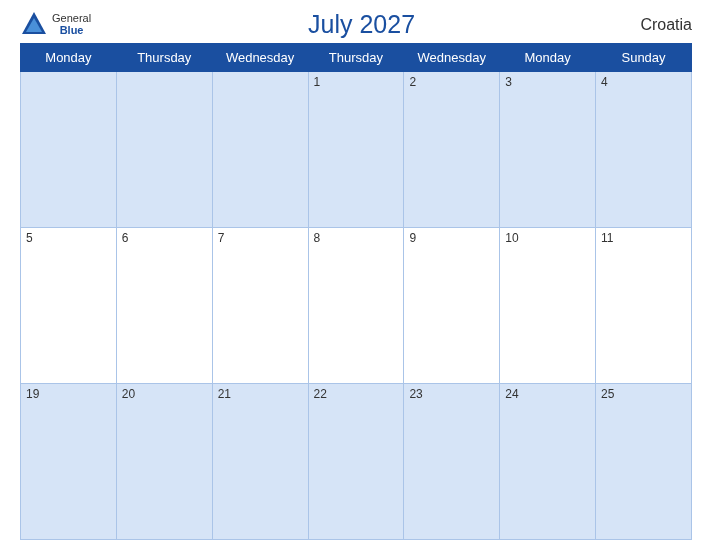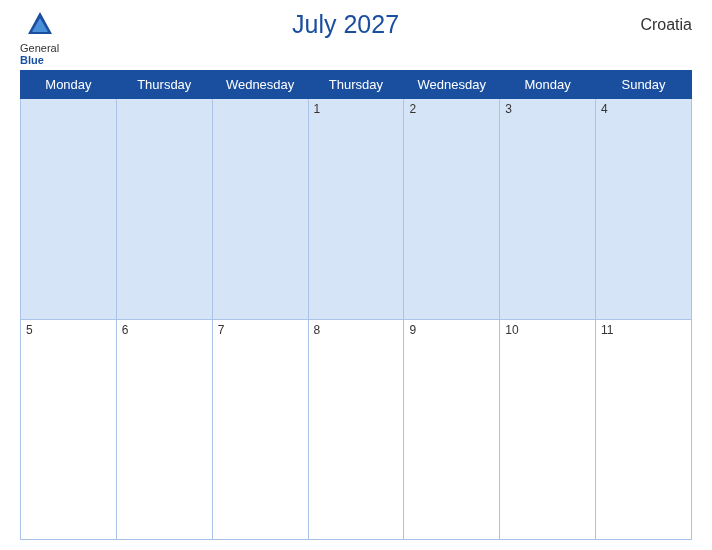--- a/index.html
+++ b/index.html
@@ -19,38 +19,38 @@
       display: flex;
       align-items: flex-start;
       justify-content: space-between;
       margin-bottom: 4px;
     }
 
     .logo {
       display: flex;
       align-items: center;
       gap: 4px;
-      flex-direction: column;
     }
 
     .logo-text {
       display: flex;
       flex-direction: column;
       line-height: 1.1;
     }
 
     .logo-general {
       font-size: 11px;
       color: #333;
     }
 
     .logo-blue {
       font-size: 11px;
       color: #1a4fa0;
       font-weight: bold;
+      text-align: center;
     }
 
     .logo-icon {
       width: 28px;
       height: 28px;
     }
 
     .title-area {
       flex: 1;
       text-align: center;
@@ -162,14 +162,23 @@
       </tr>
       <tr>
         <td><span class="day-number">5</span></td>
         <td><span class="day-number">6</span></td>
         <td><span class="day-number">7</span></td>
         <td><span class="day-number">8</span></td>
         <td><span class="day-number">9</span></td>
         <td><span class="day-number">10</span></td>
         <td><span class="day-number">11</span></td>
       </tr>
+      <tr>
+        <td><span class="day-number">19</span></td>
+        <td><span class="day-number">20</span></td>
+        <td><span class="day-number">21</span></td>
+        <td><span class="day-number">22</span></td>
+        <td><span class="day-number">23</span></td>
+        <td><span class="day-number">24</span></td>
+        <td><span class="day-number">25</span></td>
+      </tr>
     </tbody>
 </table>
 
 </body></html>

